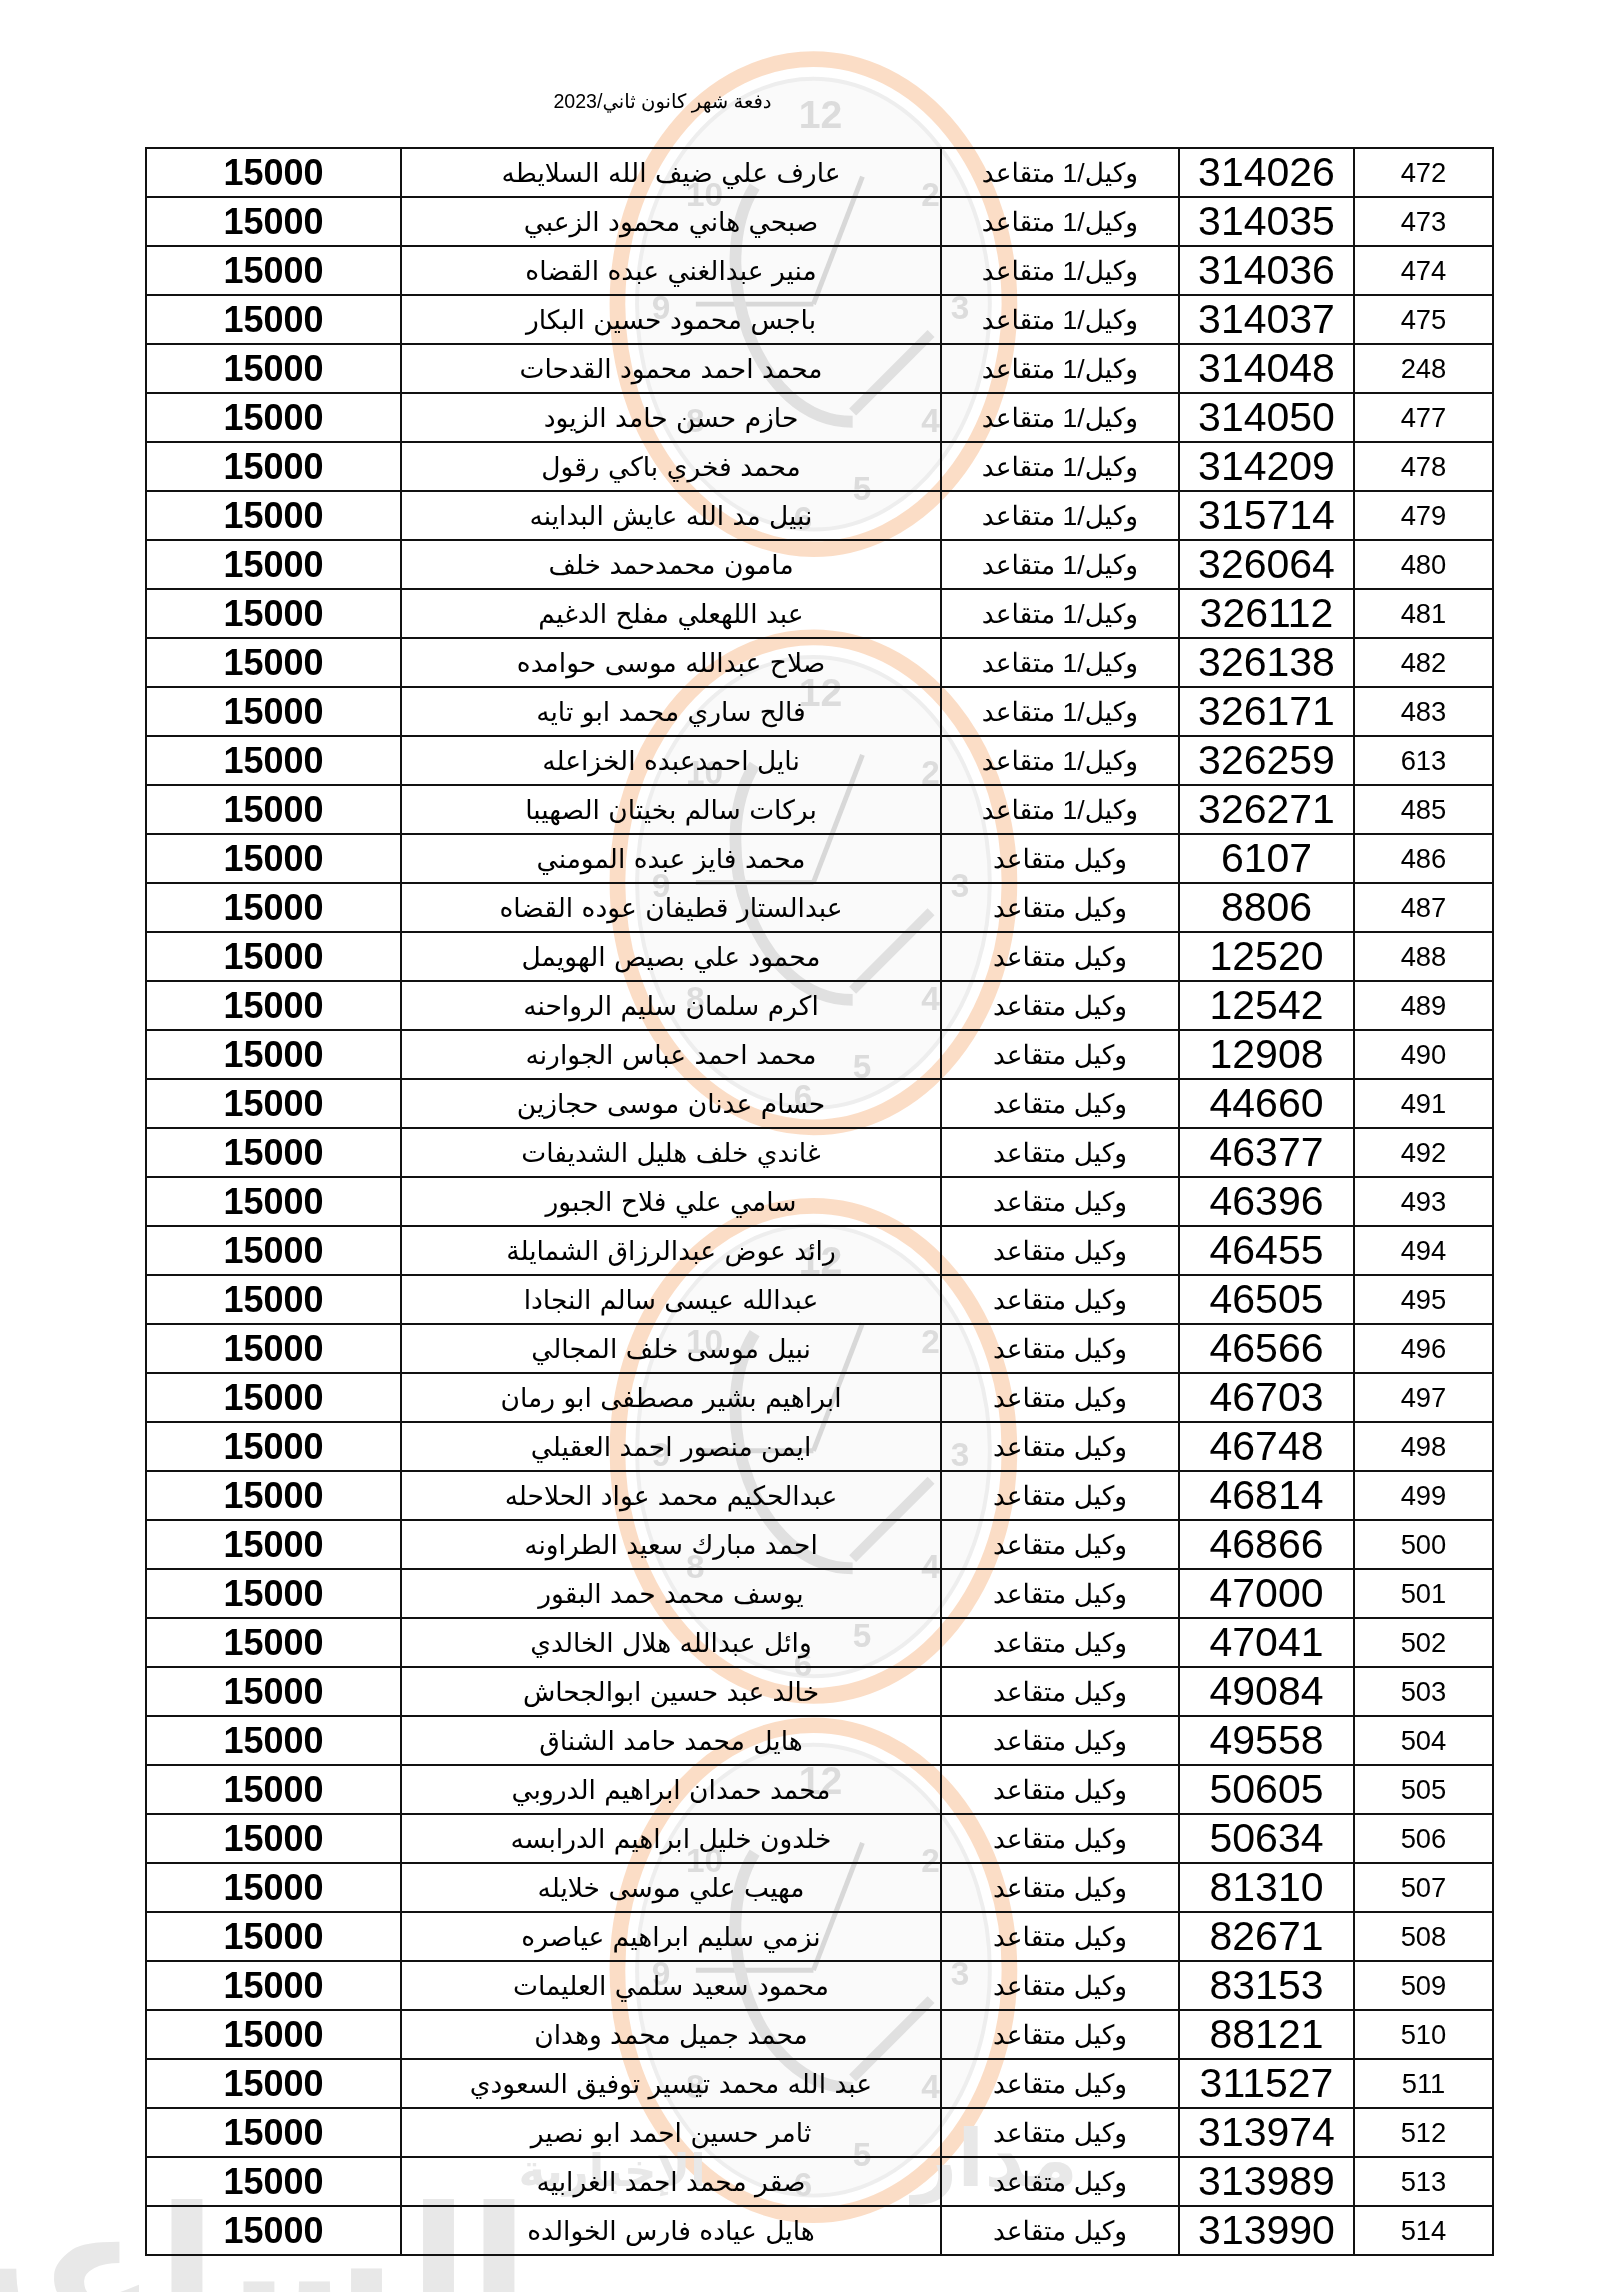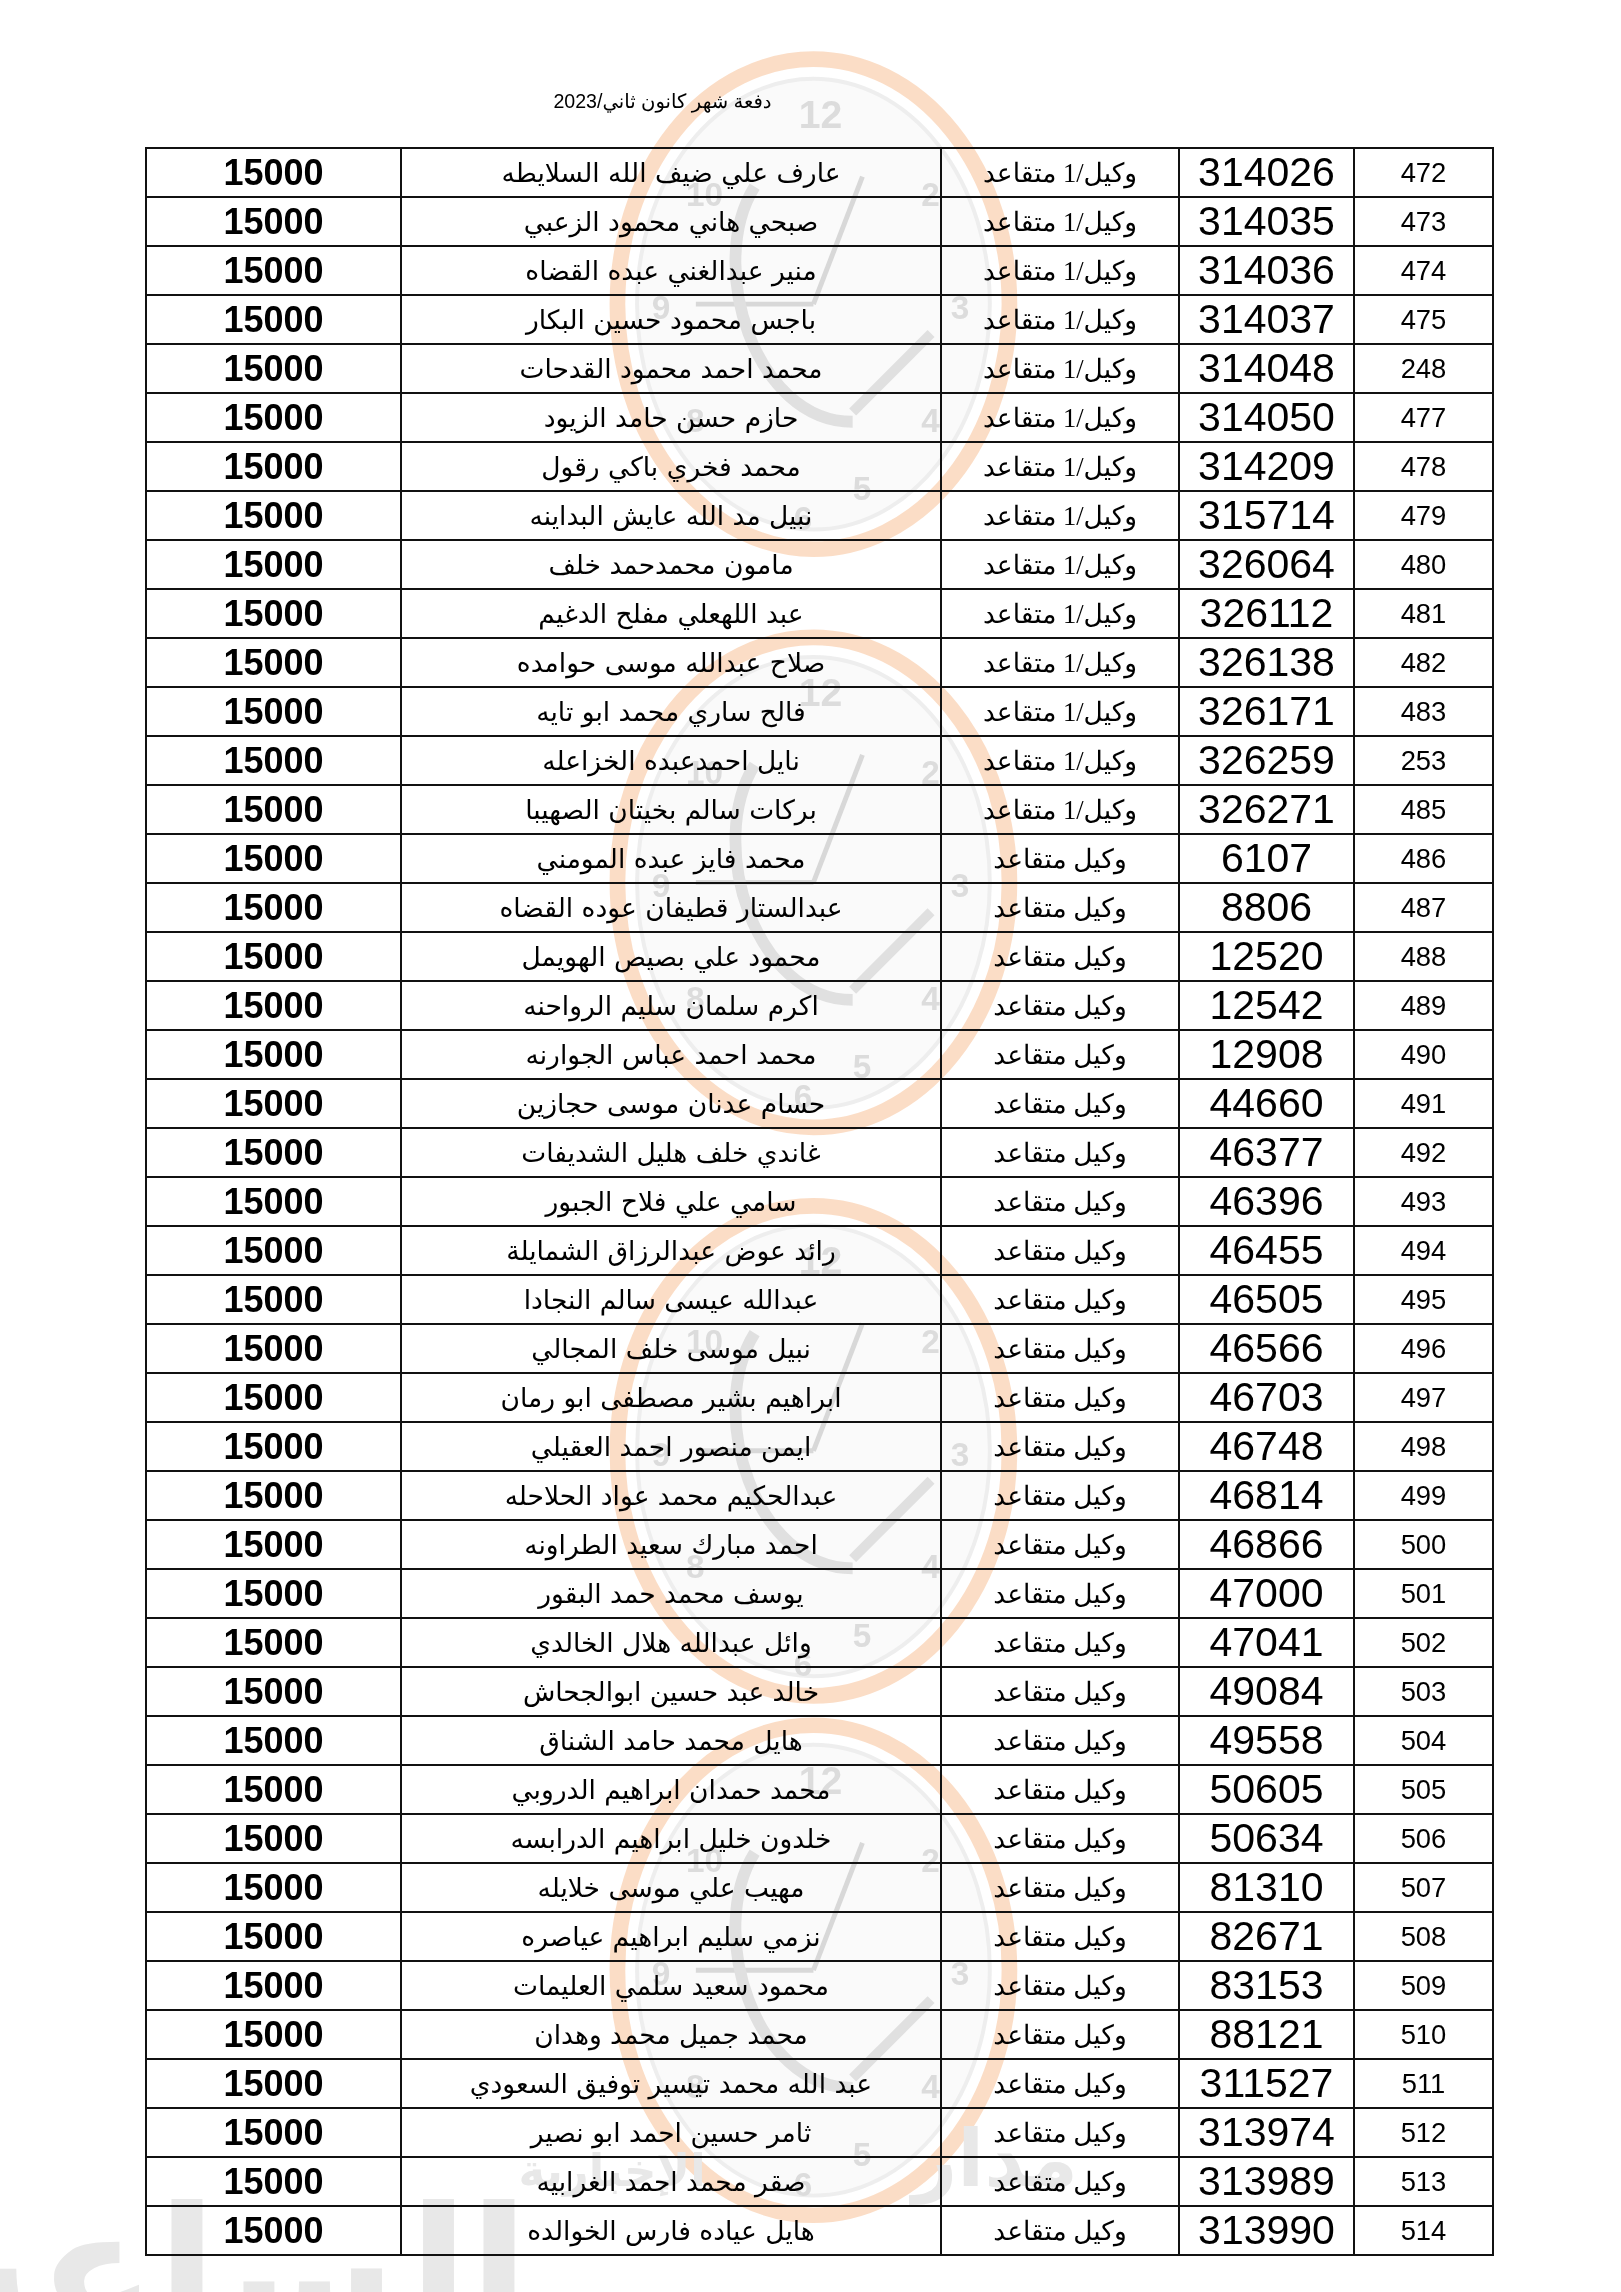--- a/index.html
+++ b/index.html
@@ -15,21 +15,21 @@
   table.grid {
     position: absolute; left: 145px; top: 147px; width: 1338px;
     border-collapse: collapse; table-layout: fixed; z-index: 2; direction: ltr;
   }
   table.grid td {
     border: 2.5px solid #111; height: 42px; padding: 0; text-align: center; vertical-align: middle;
     white-space: nowrap; overflow: hidden; background: transparent;
   }
   td.amount { width: 253px; font-family: "Liberation Sans", sans-serif; font-weight: bold; font-size: 36px; margin-top: 38px; }
   td.name { width: 538px; font-family: "DejaVu Sans", sans-serif; font-size: 26.5px; direction: rtl; }
-  td.type { width: 236px; font-family: Liberation Serif, serif; font-size: 26.5px; direction: rtl; margin-left: 33px; }
+  td.type { width: 236px; font-family: Liberation Sans, sans-serif; font-size: 26.5px; direction: rtl; margin-left: 33px; }
   td.num { width: 173px; font-family: "Liberation Sans", sans-serif; font-size: 41px; }
   td.seq { width: 137px; font-family: "Liberation Sans", sans-serif; font-weight: normal; font-size: 27.4px; }
 </style>
 </head>
 <body>
 
 <svg class="watermark" viewBox="0 0 1654 2339" xmlns="http://www.w3.org/2000/svg">
   <defs>
     <g id="wm">
       <ellipse cx="0" cy="0" rx="200" ry="250" fill="none" stroke="#f9cfae" stroke-width="16" opacity="0.7"></ellipse>
@@ -146,21 +146,21 @@
     <td class="name">فالح ساري محمد ابو تايه</td>
     <td class="type">وكيل/1 متقاعد</td>
     <td class="num">326171</td>
     <td class="seq">483</td>
   </tr>
       <tr>
     <td class="amount">15000</td>
     <td class="name">نايل احمدعبده الخزاعله</td>
     <td class="type">وكيل/1 متقاعد</td>
     <td class="num">326259</td>
-    <td class="seq">253</td>
+    <td class="seq">613</td>
   </tr>
       <tr>
     <td class="amount">15000</td>
     <td class="name">بركات سالم بخيتان الصهيبا</td>
     <td class="type">وكيل/1 متقاعد</td>
     <td class="num">326271</td>
     <td class="seq">485</td>
   </tr>
       <tr>
     <td class="amount">15000</td>

